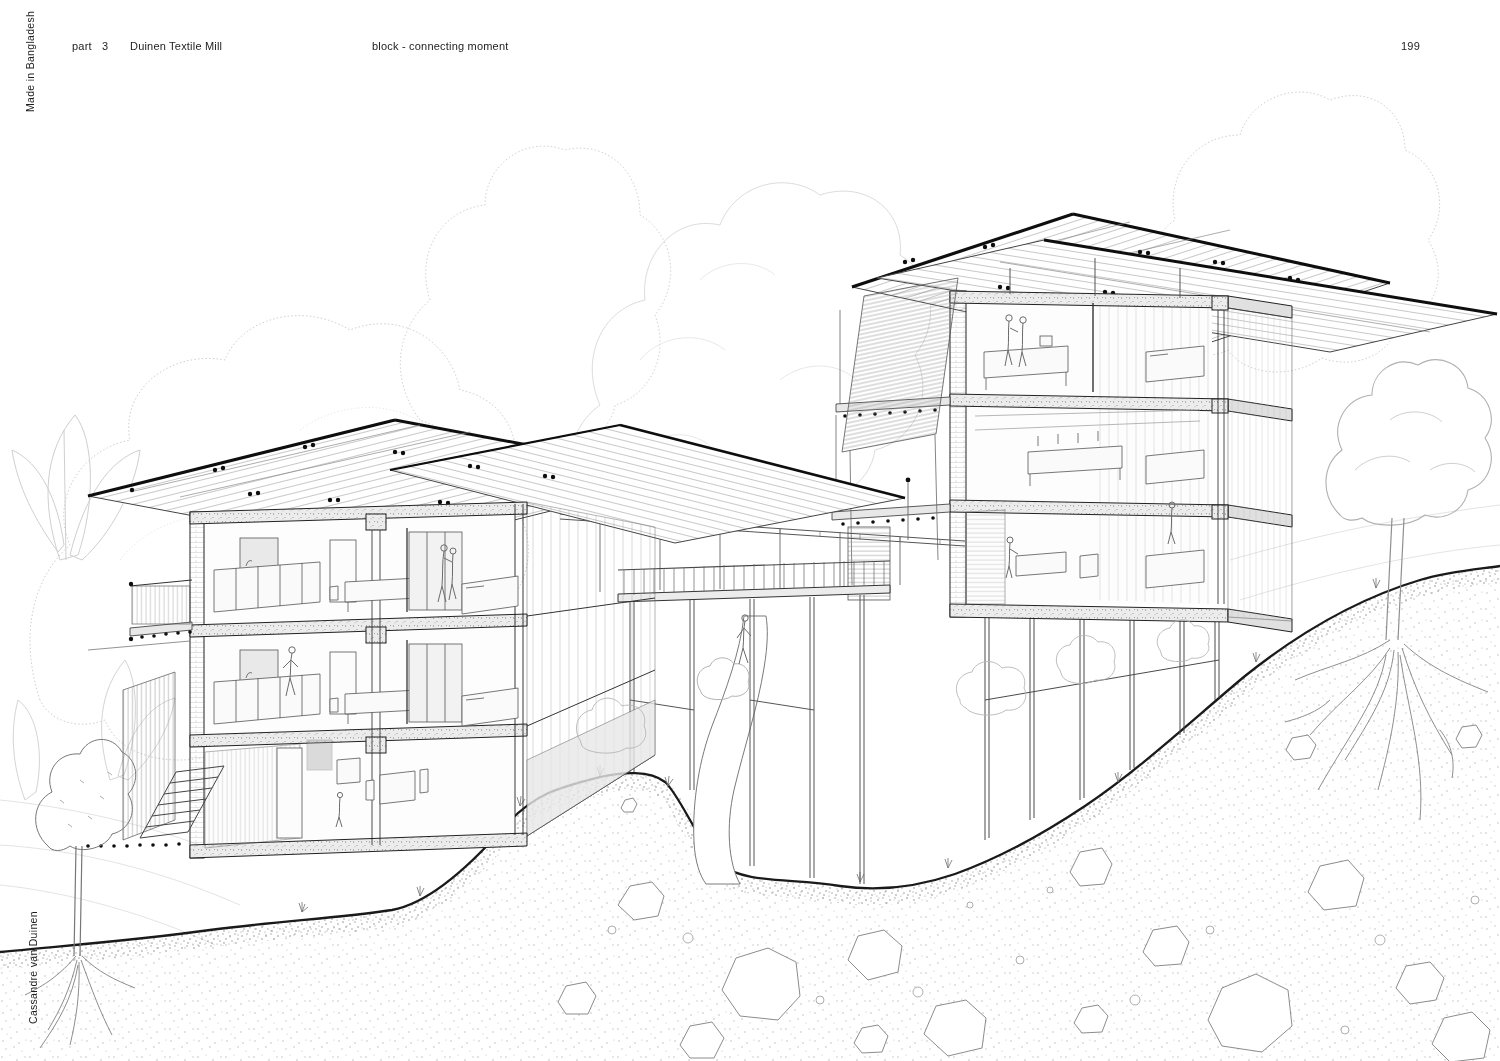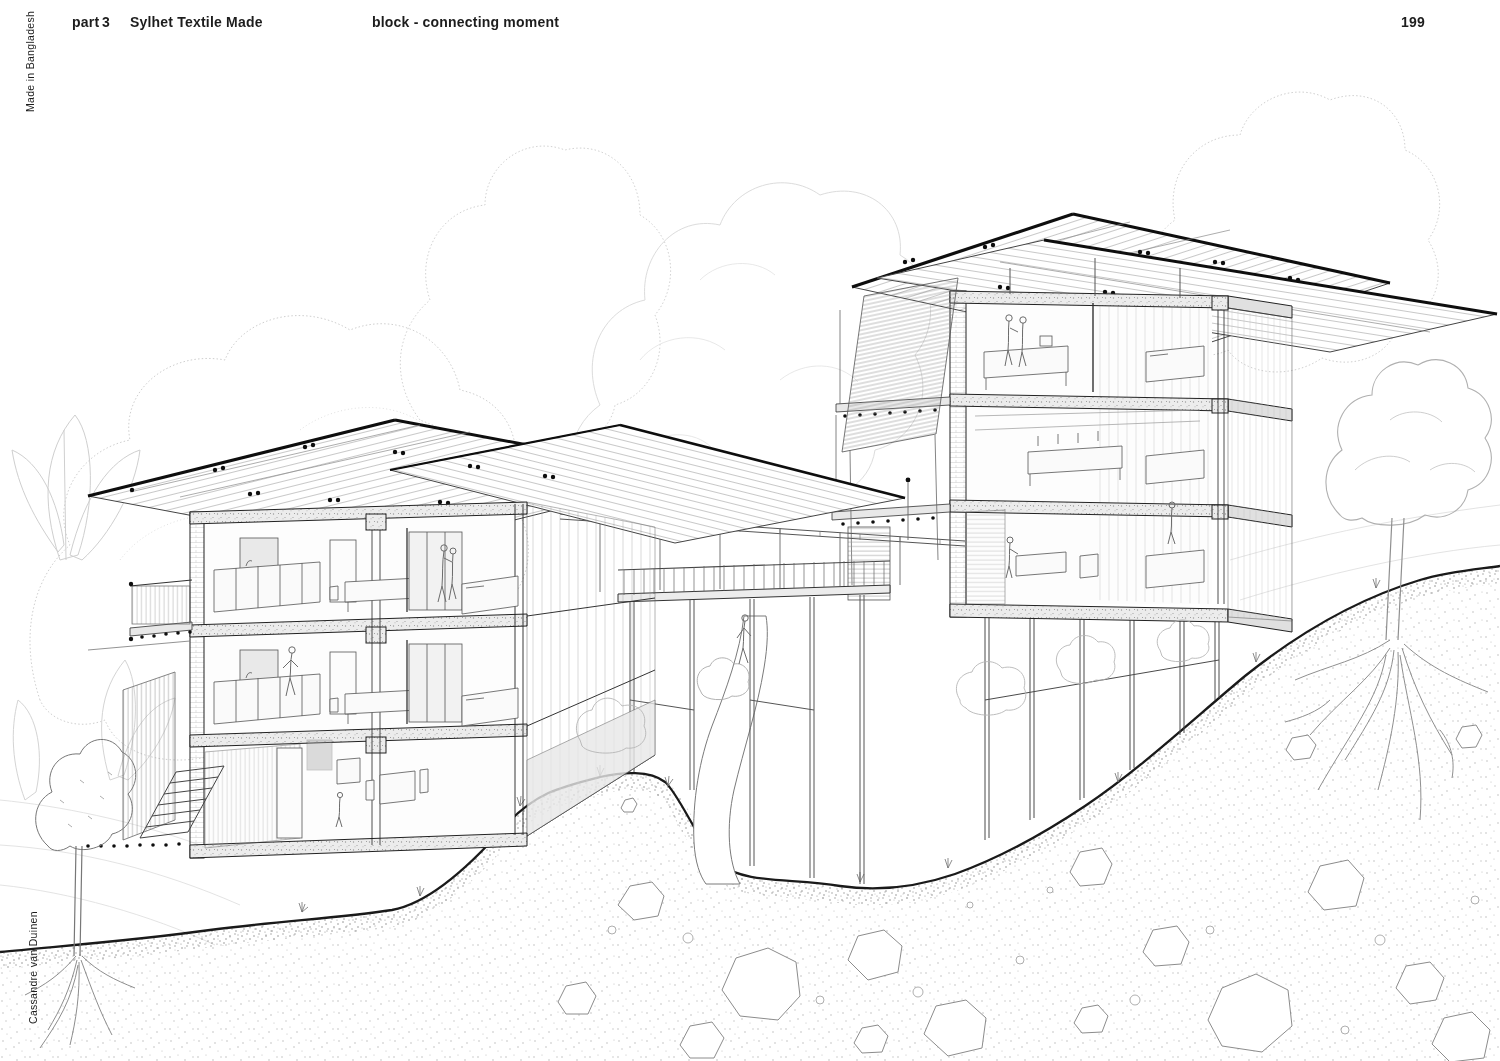--- a/index.html
+++ b/index.html
@@ -1,18 +1,18 @@
 <!DOCTYPE html>
 <html><head>
 <meta charset="utf-8">
 <style>
   html,body{margin:0;padding:0;background:#e9e9e9;}
   .page{position:relative;width:1500px;height:1061px;background:#ffffff;overflow:hidden;
         font-family:"Liberation Sans",sans-serif;color:#1d1d1d;margin:0 auto;}
-  .hdr-text{position:absolute;top:14px;font-size:14px;letter-spacing:.2px;white-space:nowrap;font-weight:bold;}
+  .hdr-text{position:absolute;top:40px;font-size:11px;letter-spacing:.2px;white-space:nowrap;}
   .hdr-part{left:72px;}
   .hdr-partno{left:102px;}
   .hdr-title{left:130px;}
   .hdr-drawing{left:348px;padding-left:24px;}
   .hdr-page{left:1401px;}
   .vtext{position:absolute;font-size:10.5px;letter-spacing:.3px;white-space:nowrap;
          transform:rotate(-90deg);transform-origin:left top;color:#1d1d1d;}
   .vtext-top{left:24px;top:112px;}
   .vtext-bottom{left:27px;top:1024px;}
   svg.drawing{position:absolute;left:0;top:0;width:1500px;height:1061px;}
@@ -483,19 +483,19 @@
       </g>
       <g>
         <circle cx="340" cy="795" r="2.6"></circle>
         <path d="M340,798 C339,805 340,811 339,817 M339,817 L336,827 M339,817 L342,827"></path>
       </g>
     </g>
   </svg>
 
   <span class="hdr-text hdr-part">part</span>
   <span class="hdr-text hdr-partno">3</span>
-  <span class="hdr-text hdr-title">Sylhet Textile Made</span>
+  <span class="hdr-text hdr-title">Duinen Textile Mill</span>
   <span class="hdr-text hdr-drawing">block - connecting moment</span>
   <span class="hdr-text hdr-page">199</span>
   <span class="vtext vtext-top">Made in Bangladesh</span>
   <span class="vtext vtext-bottom">Cassandre van Duinen</span>
 
 </div>
 
 </body></html>

